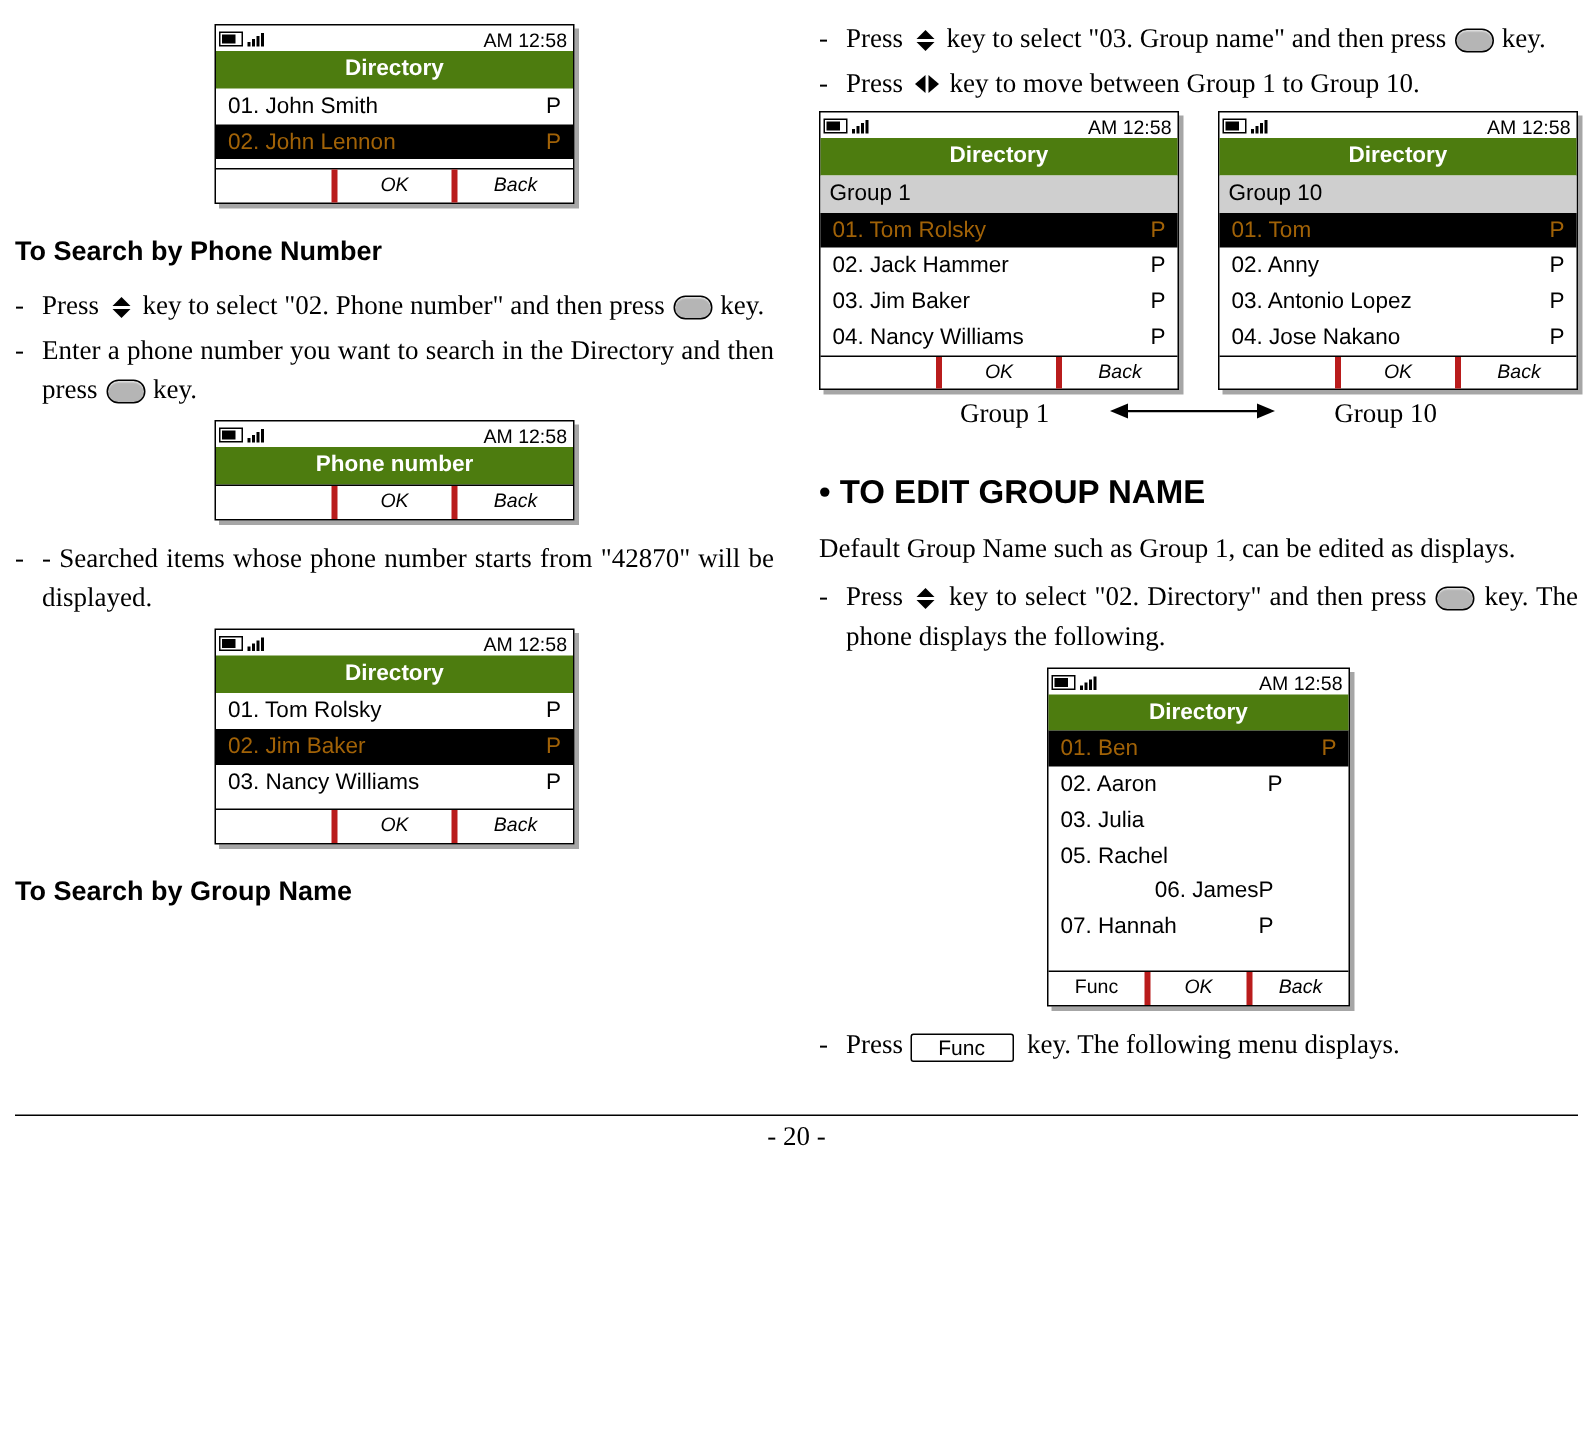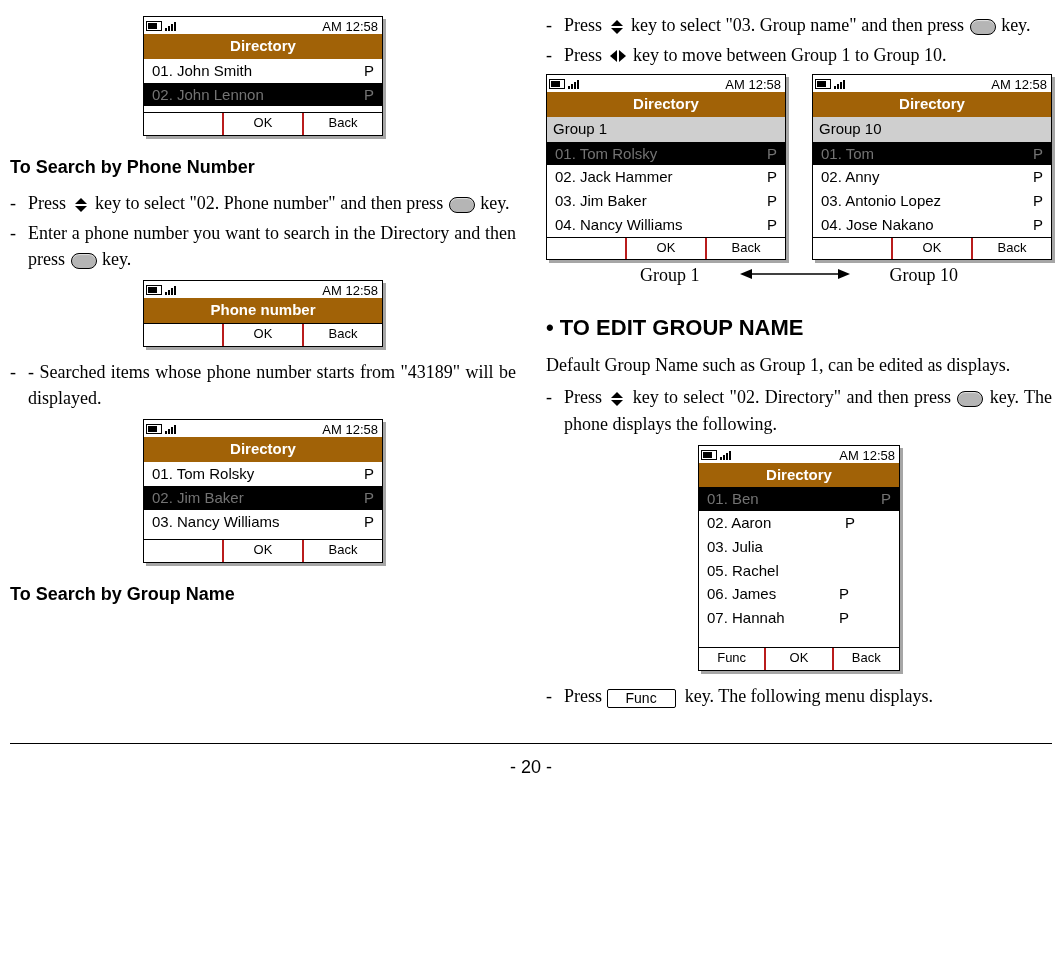--- a/index.html
+++ b/index.html
@@ -109,21 +109,21 @@
   .ph-status .icons span.batt:before{
     content:""; position:absolute; left:1px; top:1px; bottom:1px; width:9px; background:#000;
   }
   .ph-status .icons span.sig {
     display:flex; align-items:flex-end; gap:1px; height:10px;
   }
   .ph-status .icons span.sig i {
     width:2px; background:#000; display:block;
   }
   .ph-title {
-    background: #a16207;
+    background: #4d7c0f;
     color: #fff;
     font-weight: bold;
     text-align: center;
     font-size: 15px;
     padding: 1px 0 2px 0;
   }
   .ph-sub {
     background: #cfcfcf;
     color: #000;
     font-size: 15px;
@@ -134,42 +134,42 @@
     font-size: 15px;
   }
   .ph-row {
     display: flex;
     justify-content: space-between;
     padding: 1px 8px 1px 8px;
     white-space: nowrap;
   }
   .ph-row.sel {
     background: #000;
-    color: #737373;
+    color: #a16207;
   }
   .ph-row .p-flag { font-family: Arial, sans-serif; }
   .ph-input {
     padding: 3px 8px 40px 8px;
     font-size: 15px;
   }
   .ph-input .cursor {
     display:inline-block; width:8px; height:13px; background:#000; vertical-align:middle; margin-left:1px;
   }
   .ph-soft {
     display: flex;
     border-top: 1px solid #000;
     font-size: 13px;
   }
   .ph-soft > div {
     flex: 1;
     text-align: center;
     padding: 1px 0 2px 0;
     white-space: nowrap;
   }
-  .ph-soft > div + div { border-left: 2px solid #b91c1c; }
+  .ph-soft > div + div { border-left: 4px solid #b91c1c; font-style: italic; }
 
   
   .group-pair {
     display: flex;
     justify-content: center;
     gap: 26px;
     align-items: flex-start;
   }
   .group-labels {
     display: flex;
@@ -180,23 +180,22 @@
     font-size: 18px;
     margin-top: 2px;
   }
   .lr-arrow {
     width: 110px;
   }
 
   .page-bottom {
     margin-top: 30px;
     border-top: 1px solid #000;
-    padding-top: 10px;
     text-align: center;
-    font-family: Liberation Sans, sans-serif;
+    font-family: Liberation Serif, serif;
     font-size: 18px;
   }
 </style>
 </head>
 <body>
 
 <div class="columns">
 
   <div class="col">
 
@@ -279,21 +278,21 @@
         <div class="ph-soft">
           <div></div>
           <div>OK</div>
           <div>Back</div>
         </div>
       </div>
     </div>
 
     <div class="bullet-line">
       <span class="bullet-dash">-</span>
-      <span class="bullet-text">- Searched items whose phone number starts from "43189" will be displayed.</span>
+      <span class="bullet-text">- Searched items whose phone number starts from "42870" will be displayed.</span>
     </div>
 
     <div class="phone-wrap">
       <div class="phone">
         <div class="ph-status">
           <span class="icons">
             <span class="batt"></span>
             <span class="sig">
               <i style="height:3px"></i>
                 <i style="height:5px"></i>
@@ -502,21 +501,21 @@
               <span class="p-flag">P</span>
             </div>
           <div class="ph-row" style="padding-right:50px;">
               <span>03. Julia</span>
               <span class="p-flag"></span>
             </div>
           <div class="ph-row" style="padding-right:50px;">
               <span>05. Rachel</span>
               <span class="p-flag"></span>
             </div>
-          <div class="ph-row" style="padding-right:50px;">
+          <div class="ph-row" style="padding-right:50px;justify-content:flex-end;">
               <span>06. James</span>
               <span class="p-flag">P</span>
             </div>
           <div class="ph-row" style="padding-right:50px;">
               <span>07. Hannah</span>
               <span class="p-flag">P</span>
             </div>
         </div>
         <div class="ph-soft">
           <div>Func</div>

